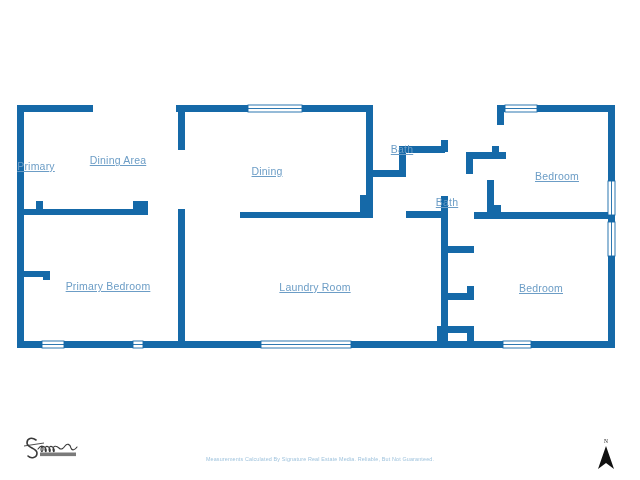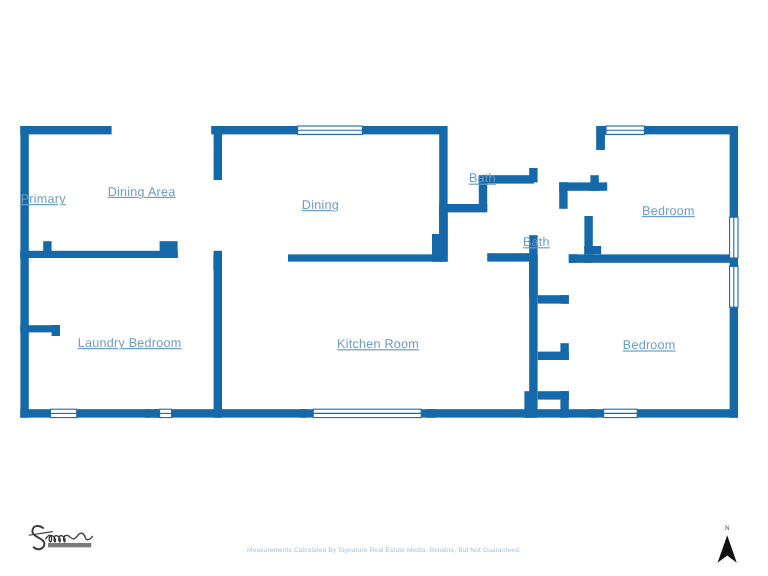--- a/index.html
+++ b/index.html
@@ -174,22 +174,22 @@
       </g>
   </svg>
 
   <div id="room-labels">
       <div class="room-label" style="left: 36px; top: 166px;">Primary</div>
       <div class="room-label" style="left: 118px; top: 160px;">Dining Area</div>
       <div class="room-label" style="left: 267px; top: 171px;">Dining</div>
       <div class="room-label" style="left: 402px; top: 149px;">Bath</div>
       <div class="room-label" style="left: 557px; top: 176px;">Bedroom</div>
       <div class="room-label" style="left: 447px; top: 202px;">Bath</div>
-      <div class="room-label" style="left: 108px; top: 286px;">Laundry Bedroom</div>
-      <div class="room-label" style="left: 315px; top: 287px;">Kitchen Room</div>
+      <div class="room-label" style="left: 108px; top: 286px;">Primary Bedroom</div>
+      <div class="room-label" style="left: 315px; top: 287px;">Laundry Room</div>
       <div class="room-label" style="left: 541px; top: 288px;">Bedroom</div>
     </div>
 
   <div id="brand-logo">
     <svg width="76" height="30" viewBox="0 0 76 30">
       <path d="M18 8 C14 5, 9 6, 9 11 C9 16, 19 16, 19 21 C19 26, 13 27, 10 24" stroke="#3a3a3a" stroke-width="1.6" fill="none" stroke-linecap="round"></path>
       <path d="M20 17 C23 13, 25 13, 25 17 C25 20, 23 21, 23 17 C23 14, 26 13, 28 17
                C29 20, 27 21, 27 17 C27 14, 30 13, 32 17 C33 20, 31 21, 31 17
                C31 14, 34 13, 36 17 C37 20, 35 21, 35 17 C35 14, 38 13, 41 16
                C43 18, 45 17, 47 14 C49 11, 52 12, 53 16 C54 19, 57 18, 59 15" stroke="#3a3a3a" stroke-width="1.1" fill="none" stroke-linecap="round"></path>

